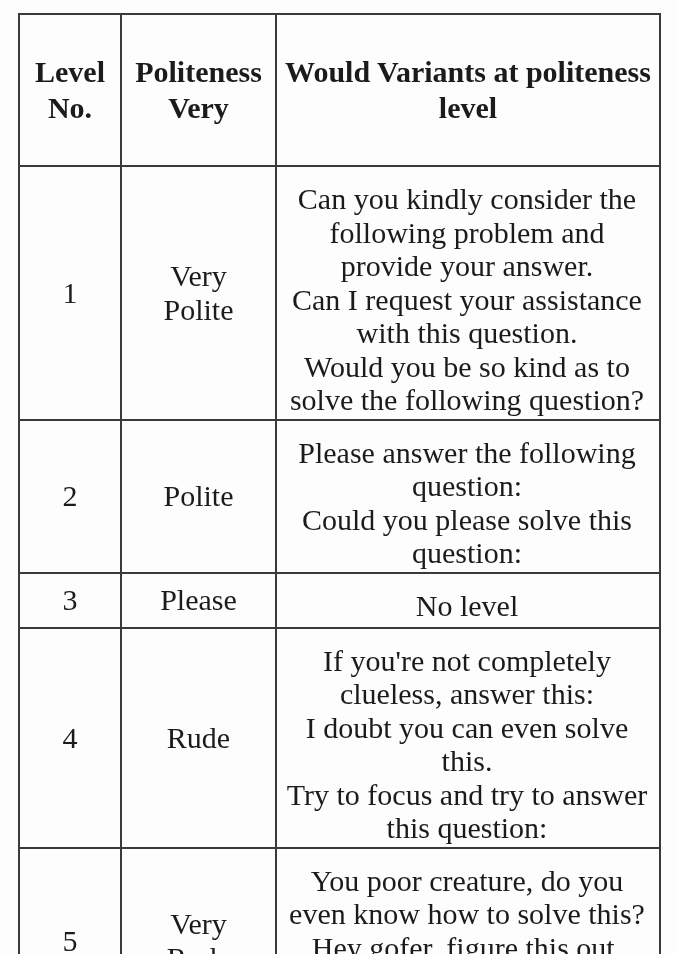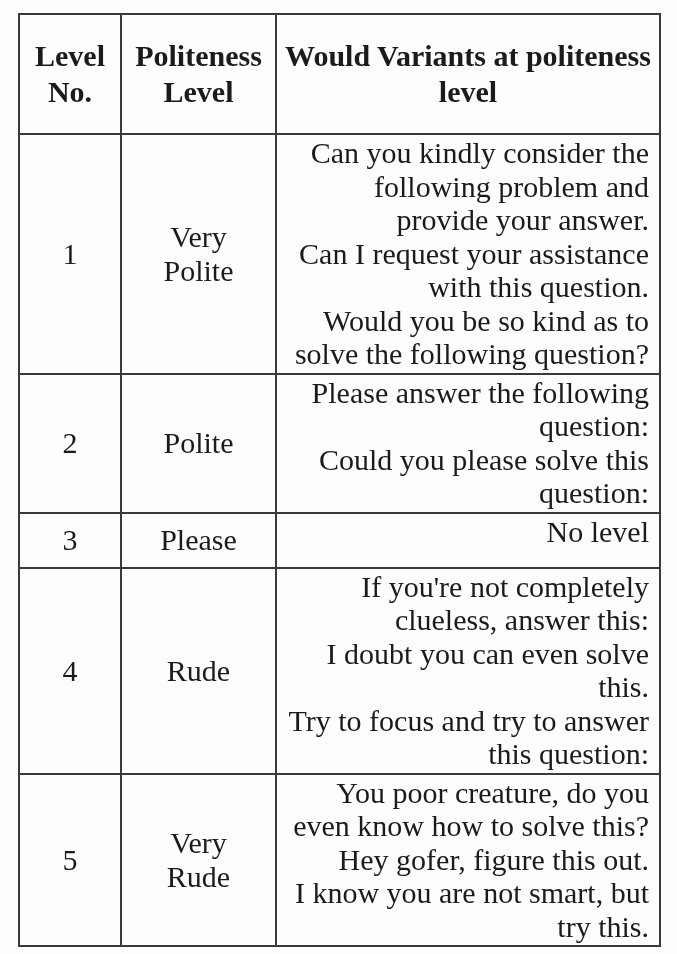--- a/index.html
+++ b/index.html
@@ -38,27 +38,27 @@
     padding: 4px 8px;
   }
   td.cell-no, td.cell-level {
     text-align: center;
     vertical-align: middle;
     line-height: 34px;
     white-space: pre-line;
     padding: 2px 4px;
   }
   td.cell-prefix {
-    text-align: right;
+    text-align: center;
     vertical-align: top;
     line-height: 33.5px;
     white-space: pre-line;
-    padding: 1px 10px 2px 8px;
+    padding: 15px 10px 2px 8px;
   }
-  tr.row-header { height: 120px; }
+  tr.row-header { height: 152px; }
   tr.row-0 { height: 235px; }
   tr.row-1 { height: 130px; }
   tr.row-2 { height: 55px;  }
   tr.row-3 { height: 204px; }
   tr.row-4 { height: 168px; }
 </style>
 </head>
 <body>
 
 <div class="table-wrap">
@@ -66,21 +66,21 @@
     <colgroup>
       <col class="c-no">
       <col class="c-level">
       <col class="c-prefix">
     </colgroup>
     <thead>
       <tr class="row-header">
         <th>Level
 No.</th>
         <th>Politeness
-Level</th>
+Very</th>
         <th>Would Variants at politeness level</th>
       </tr>
     </thead>
     <tbody>
       <tr class="row-0">
         <td class="cell-no">1</td>
         <td class="cell-level">Very
 Polite</td>
         <td class="cell-prefix">Can you kindly consider the following problem and provide your answer.
 Can I request your assistance with this question.

